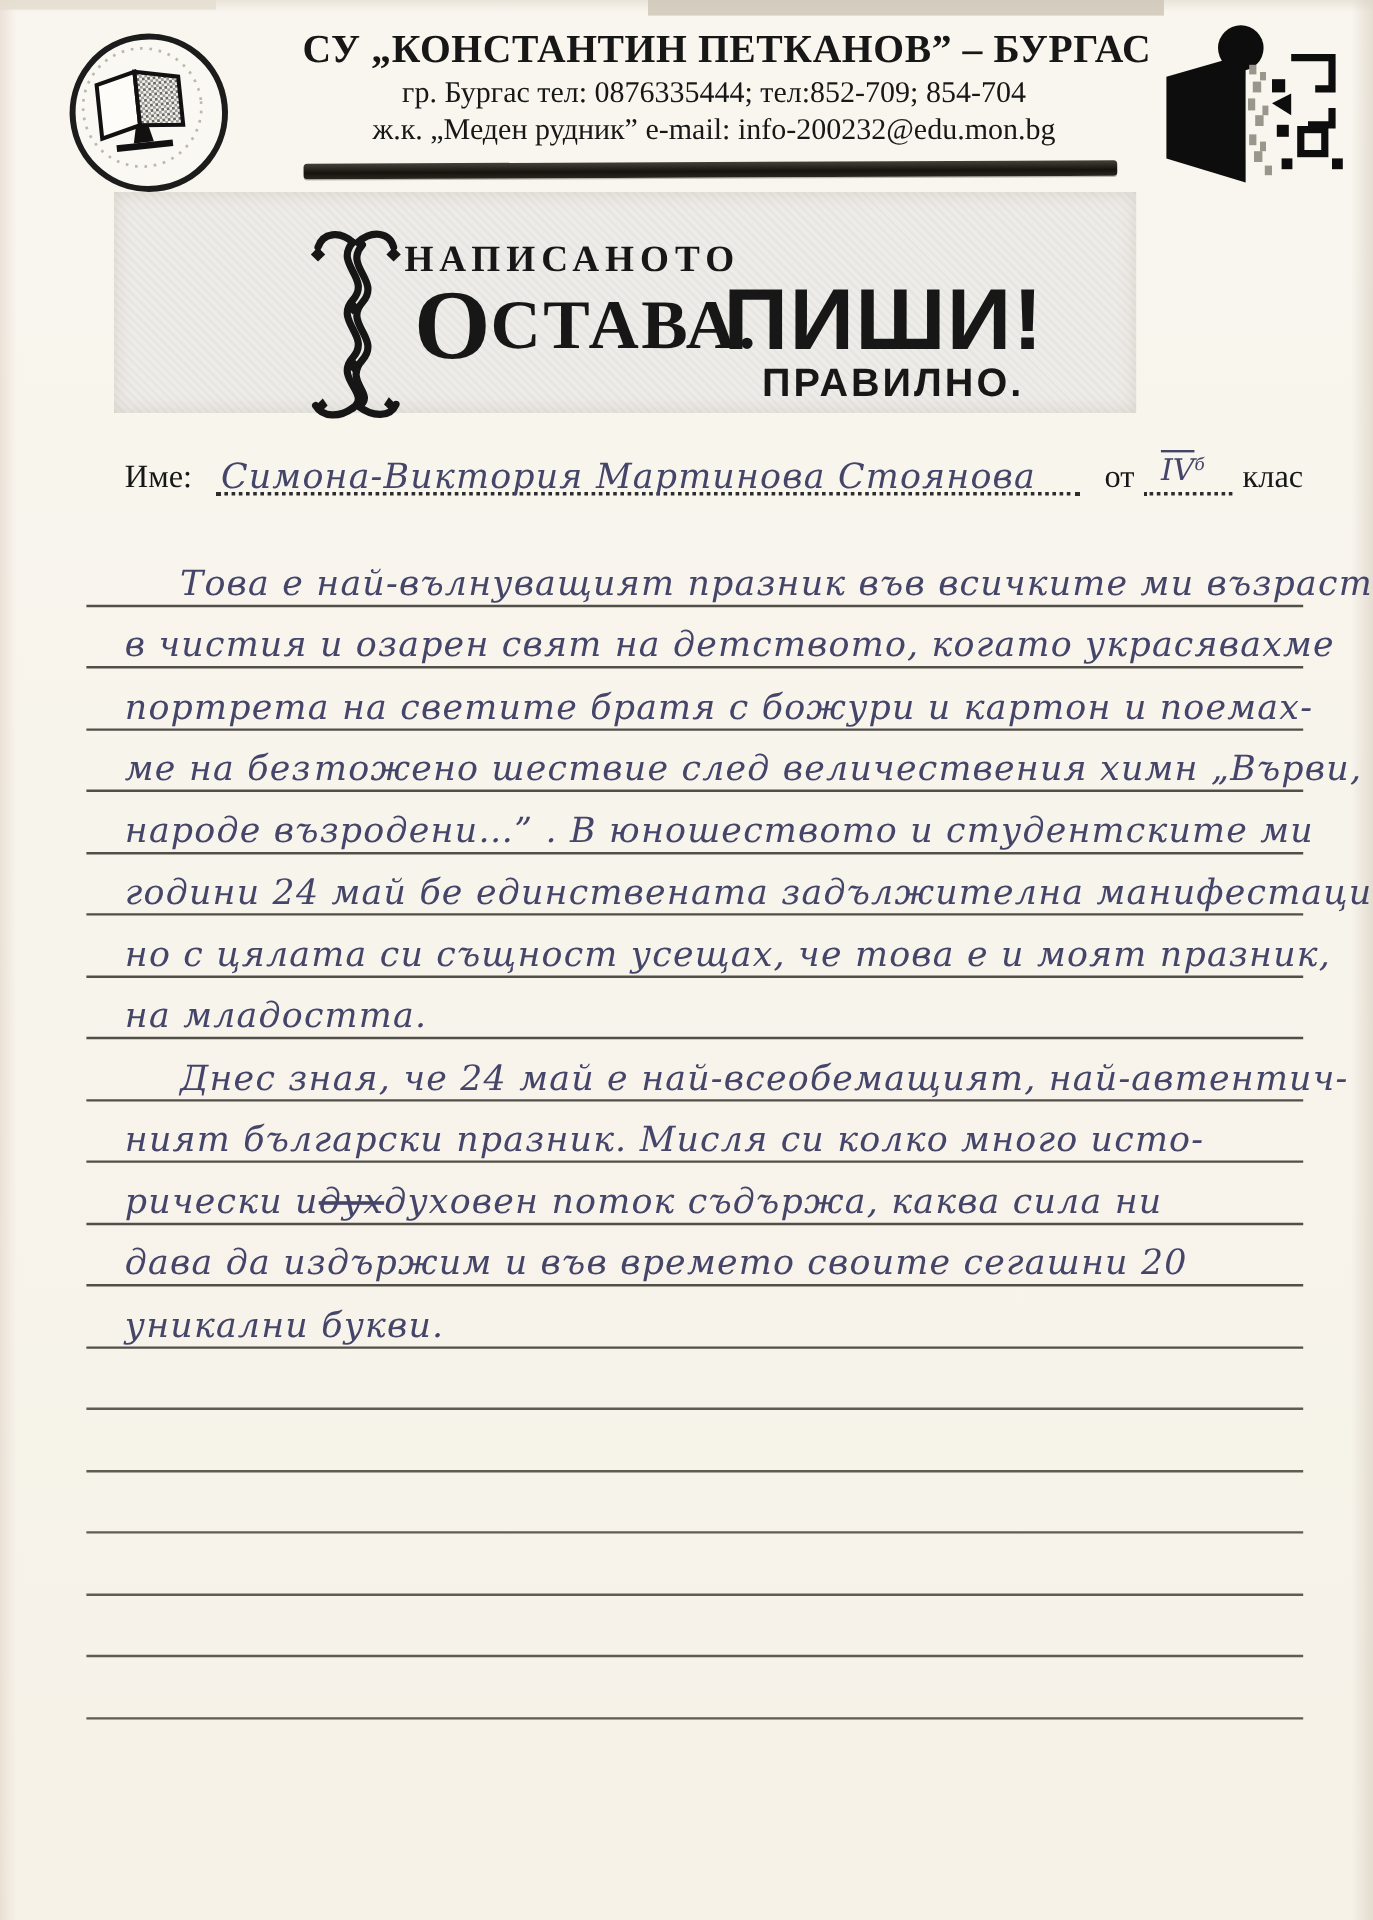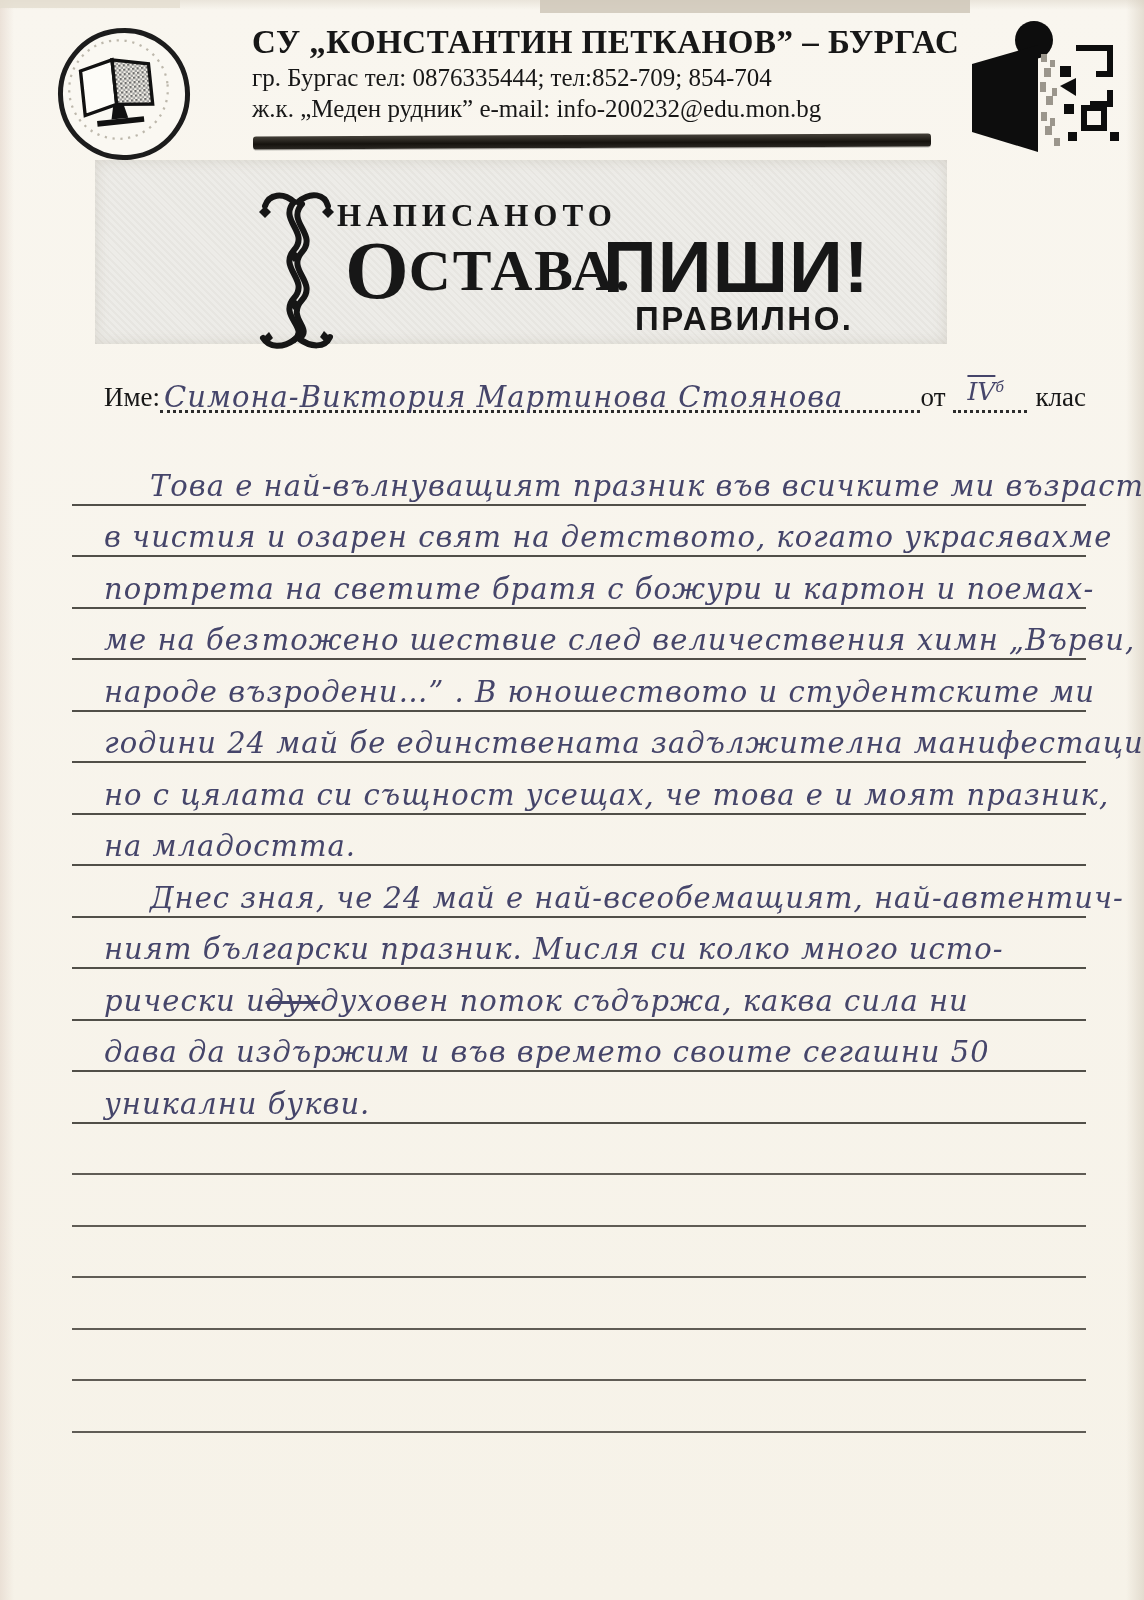--- a/index.html
+++ b/index.html
@@ -14,21 +14,21 @@
     font-family:"Liberation Serif",serif;
     color:#171717;
   }
   .scan-strip{position:absolute;left:540px;top:0;width:430px;height:13px;background:#cfc7b8;opacity:.85;}
   .scan-strip2{position:absolute;left:0;top:0;width:180px;height:8px;background:#e4ddd0;opacity:.8;}
 
   
   .stamp{position:absolute;left:58px;top:28px;width:122px;height:122px;border:5px solid #1c1c1c;border-radius:50%;
          background:#faf8f2;transform:rotate(-6deg);}
   .stamp svg{position:absolute;left:0;top:0;width:112px;height:112px;}
-  .header-text{position:absolute;left:252px;top:24px;width:686px;text-align:left;}
+  .header-text{position:absolute;left:252px;top:24px;width:686px;text-align:center;}
   .school-name{font-size:33px;font-weight:bold;letter-spacing:.5px;white-space:nowrap;}
   .school-line{font-size:25px;margin-top:3px;white-space:nowrap;}
   .cube{position:absolute;left:960px;top:20px;width:168px;height:142px;}
 
   .black-bar{position:absolute;left:253px;top:135px;width:678px;height:13px;border-radius:3px;
              background:linear-gradient(#45413a,#16130e 60%,#2a2722);transform:rotate(-.25deg);
              box-shadow:0 1px 0 rgba(0,0,0,.25);}
 
   
   .banner{position:absolute;left:95px;top:160px;width:852px;height:184px;background:#edecE8;
@@ -40,21 +40,21 @@
   .w-ostava{position:absolute;left:226px;top:70px;white-space:nowrap;font-family:"Liberation Serif",serif;font-weight:bold;margin-left:24px;}
   .w-ostava .init{font-size:82px;line-height:1;vertical-align:-8px;}
   .w-ostava .rest{font-size:58px;letter-spacing:2px;}
   .w-pishi{position:absolute;left:508px;top:66px;font-size:72px;font-weight:900;letter-spacing:1px;
            font-family:"Liberation Sans",sans-serif;transform:scaleX(1.04);transform-origin:left;white-space:nowrap;}
   .w-pravilno{position:absolute;left:540px;top:140px;font-size:33px;font-weight:800;letter-spacing:2.5px;
               font-family:"Liberation Sans",sans-serif;white-space:nowrap;}
 
   
   .name-row{position:absolute;left:104px;top:376px;width:982px;display:flex;align-items:flex-end;font-size:27px;}
-  .leader{flex:1;border-bottom:3px dotted #2c2c2c;position:relative;height:34px;margin:0 0;}
+  .leader{flex:1;border-bottom:3px dotted #2c2c2c;position:relative;height:34px;margin:0 20px;}
   .hand{font-family:"DejaVu Serif",serif;font-style:italic;color:#45456a;}
   .name-hand{position:absolute;left:4px;bottom:-4px;font-size:29px;white-space:nowrap;letter-spacing:1px;}
   .class-box{width:74px;border-bottom:3px dotted #2c2c2c;position:relative;height:34px;margin:0 8px;}
   .class-hand{position:absolute;left:14px;bottom:4px;font-size:25px;}
   .class-roman{text-decoration:overline;}
   .class-suffix{font-size:14px;vertical-align:8px;}
   .static-word{white-space:nowrap;}
 
   
   .essay{position:absolute;left:72px;top:454px;width:1014px;}
@@ -180,21 +180,21 @@
     <div class="line">години 24 май бе единствената задължителна манифестация,</div>
     <div class="line">но с цялата си същност усещах, че това е и моят празник,</div>
     <div class="line">на младостта.</div>
     <div class="line indent">Днес зная, че 24 май е най-всеобемащият, най-автентич-</div>
     <div class="line">ният български празник. Мисля си колко много исто-</div>
     <div class="line">
       <span>рически и </span>
         <span class="strike">дух</span>
         <span> духовен поток съдържа, каква сила ни</span>
     </div>
-    <div class="line">дава да издържим и във времето своите сегашни 50</div>
+    <div class="line">дава да издържим и във времето своите сегашни 20</div>
     <div class="line">уникални букви.</div>
     <div class="line empty"></div>
     <div class="line empty"></div>
     <div class="line empty"></div>
     <div class="line empty"></div>
     <div class="line empty"></div>
     <div class="line empty"></div>
   </div>
 
 </div>

